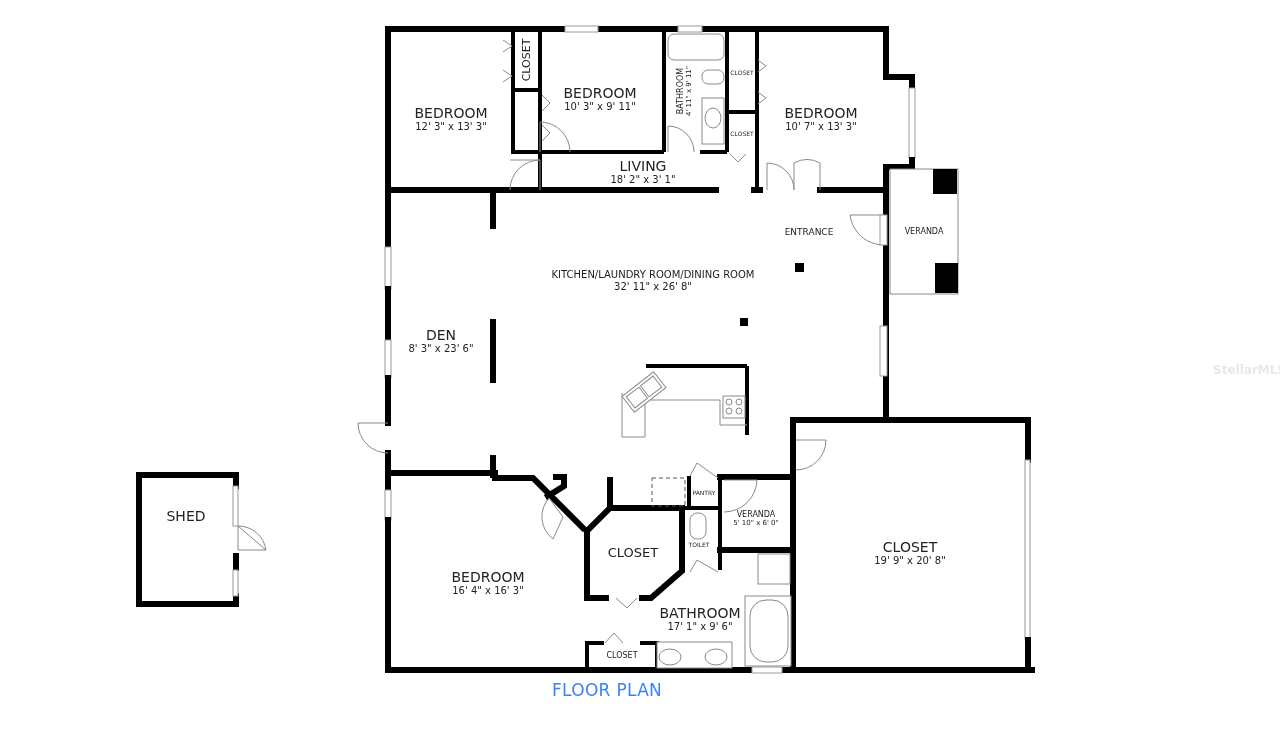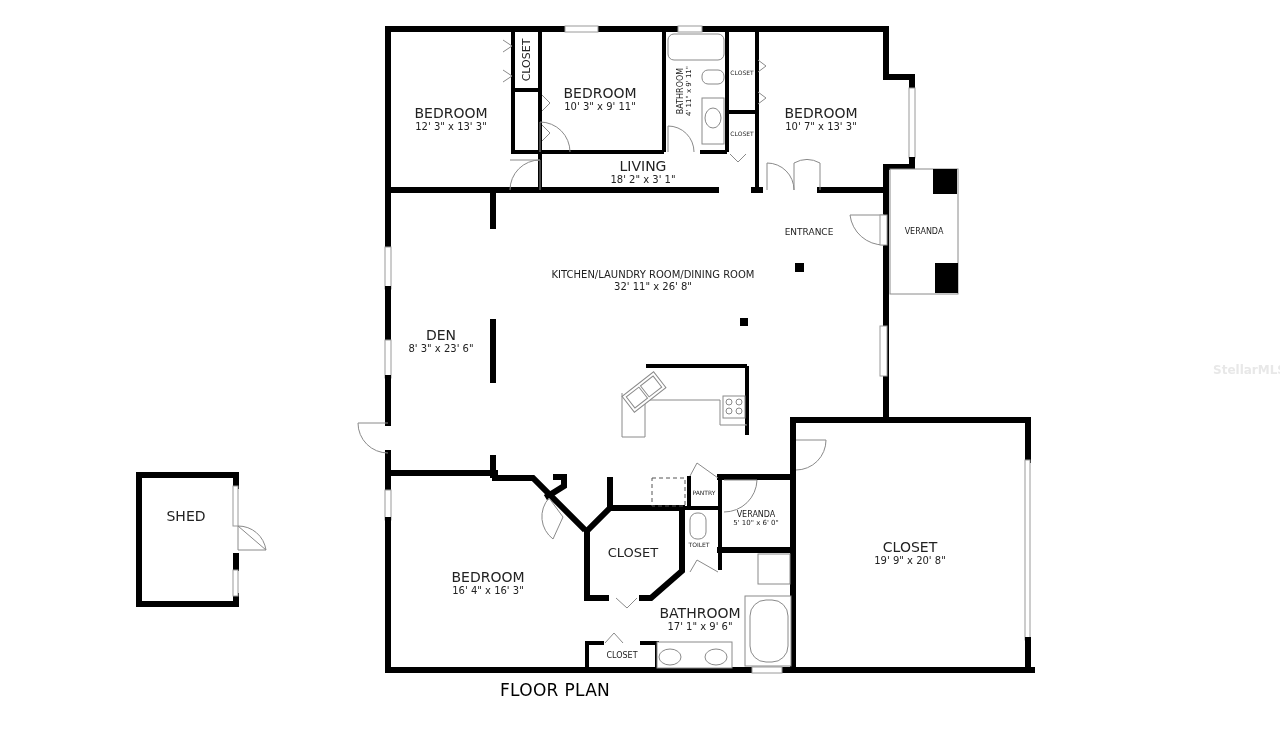--- a/index.html
+++ b/index.html
@@ -9,21 +9,21 @@
     .wall-thin { stroke: #000; stroke-width: 4; fill: none; }
     .fix { stroke: #8a8a8a; stroke-width: 1; fill: #fff; }
     .door { stroke: #8a8a8a; stroke-width: 1; fill: none; }
     .win { stroke: #9a9a9a; stroke-width: 1; fill: #fff; }
     .lbl { position: absolute; text-align: center; color: #222; white-space: nowrap; transform: translateX(-50%); line-height: 1.15; }
     .lbl .n { font-size: 14px; display: block; }
     .lbl .d { font-size: 10px; display: block; }
     .lbl.small .n { font-size: 6px; }
     .lbl.big .n { font-size: 13px; }
     .vert { transform: translate(-50%, -50%) rotate(-90deg); }
-    #title { position: absolute; left: 500px; top: 680px; font-size: 17px; color: #000000; letter-spacing: 0.3px; }
+    #title { position: absolute; left: 552px; top: 680px; font-size: 17px; color: #3b82f6; letter-spacing: 0.3px; }
     #watermark { position: absolute; left: 1213px; top: 363px; font-size: 12px; color: #e8e8e8; font-weight: bold; }
   </style>
 </head>
 <body>
 
 <svg id="plan" width="1280" height="742" viewBox="0 0 1280 742">
 
   <g>
     <path class="wall" d="M236,475 L139,475 L139,604 L236,604"></path>
     <line class="wall" x1="236" y1="475" x2="236" y2="486"></line>

